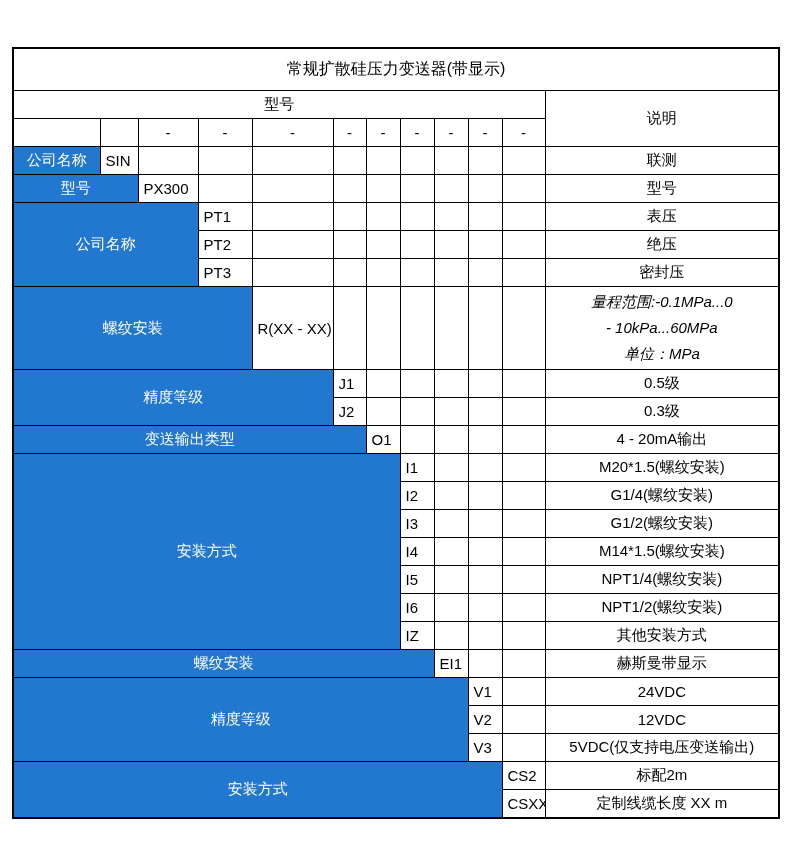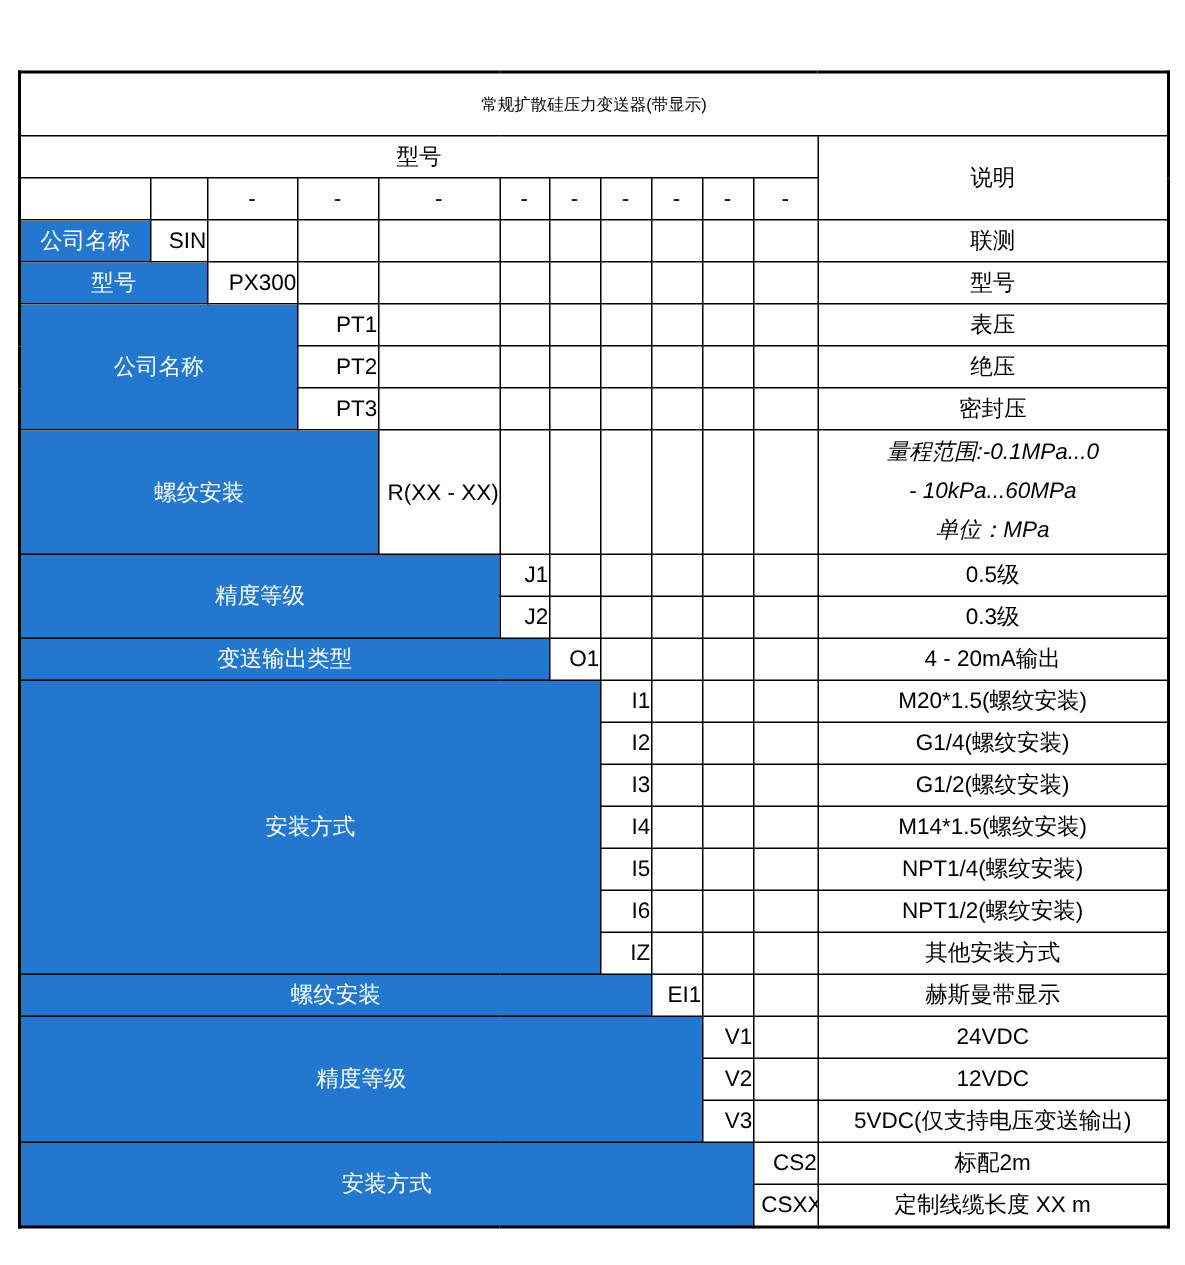--- a/index.html
+++ b/index.html
@@ -21,27 +21,27 @@
   }
   td {
     border: 1px solid #000;
     height: 27px;
     padding: 0;
     text-align: center;
     vertical-align: middle;
     overflow: hidden;
     white-space: nowrap;
   }
-  td.title-cell { height: 41px; font-size: 11px; }
+  td.title-cell { height: 41px; font-size: 16px; }
   td.cat {
     background: var(--accent-blue);
     color: #ffffff;
     margin-left: 44px;
   }
-  td.code { text-align: right; padding-left: 5px; }
+  td.code { text-align: left; padding-left: 5px; }
   td.desc {}
   tr.range-row td { height: 82px; }
   td.desc-multi div { line-height: 26px; font-style: italic; }
 </style>
 </head>
 <body>
 
 <table class="spec-table">
   <colgroup>
     <col style="width:87px">

